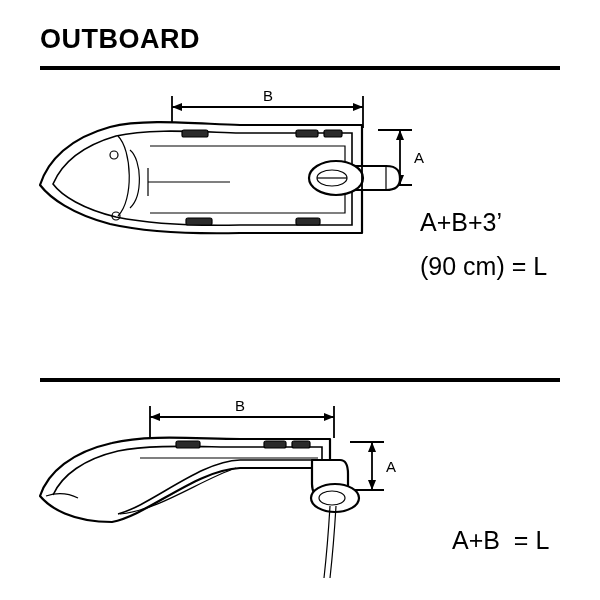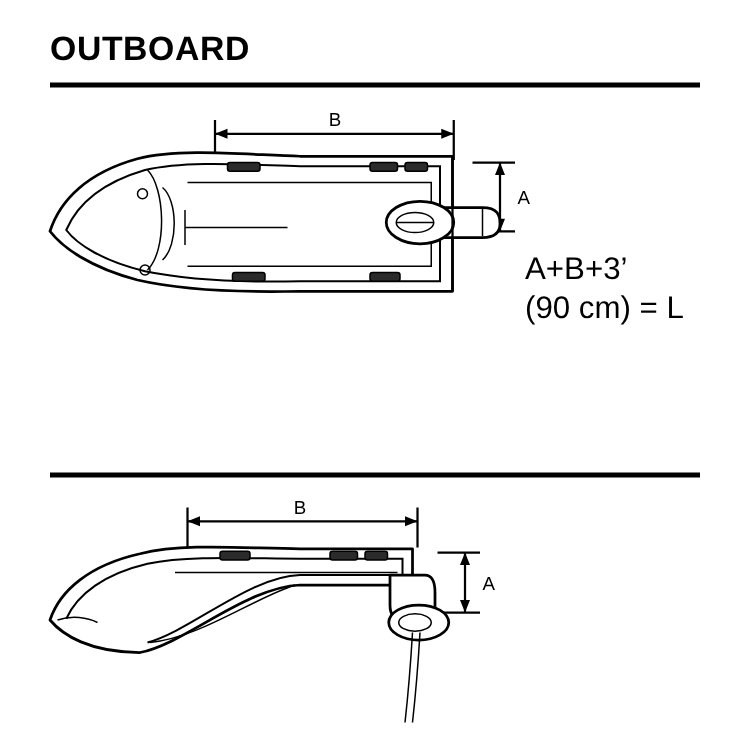--- a/index.html
+++ b/index.html
@@ -47,21 +47,21 @@
     width: 520px;
     height: 4px;
     background: #000000;
   }
   .rule-outboard { top: 66px; }
   .rule-inboard  { top: 78px; }
 
   .formula {
     position: absolute;
     font-size: 25px;
-    line-height: 31px;
+    line-height: 44px;
     white-space: pre;
     font-family: "Liberation Sans", sans-serif;
   }
   .formula-outboard { left: 420px; top: 200px; }
   .formula-inboard  { left: 452px; top: 218px; }
 
   .svg-wrap {
     position: absolute;
     left: 0; top: 0;
     width: 600px;
@@ -162,20 +162,21 @@
         <text class="dimlabel" x="414" y="163">A</text>
       </svg>
     </div>
   </div>
 
   <div class="section section-inboard">
 
 
     <div class="rule rule-inboard"></div>
 
+    <div class="formula formula-inboard">A+B  = L</div>
 
     <div class="svg-wrap">
       <svg width="600" height="300" viewBox="0 0 600 300" xmlns="http://www.w3.org/2000/svg">
 
         <g>
           <line class="dim" x1="150" y1="117" x2="334" y2="117"></line>
           <polygon points="150,117 160,113 160,121" fill="#000"></polygon>
           <polygon points="334,117 324,113 324,121" fill="#000"></polygon>
           <line class="dim" x1="150" y1="106" x2="150" y2="138"></line>
           <line class="dim" x1="334" y1="106" x2="334" y2="138"></line>

